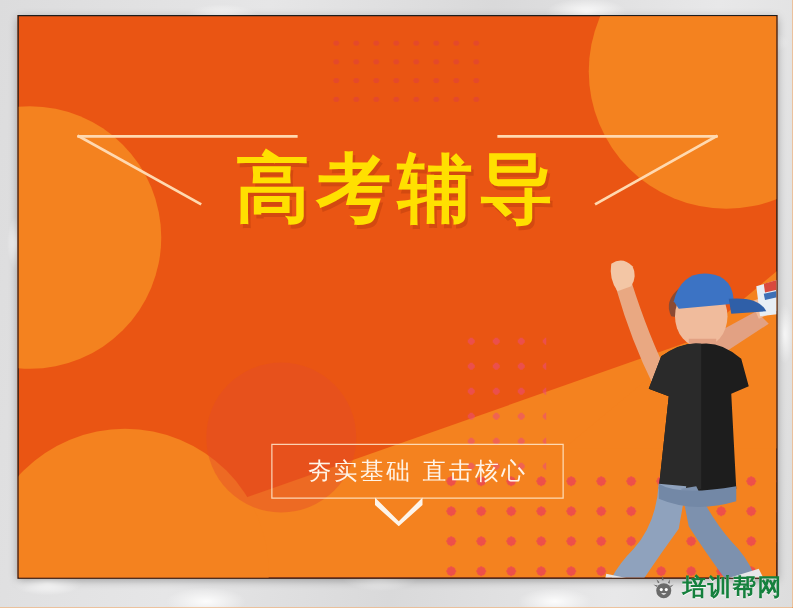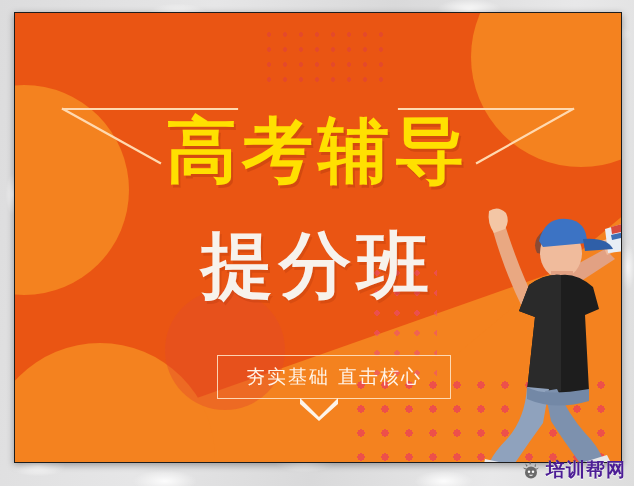--- a/index.html
+++ b/index.html
@@ -89,21 +89,21 @@
 
   
   .bracket{position:absolute;top:0;left:0;width:606px;height:449px;pointer-events:none;}
 
   
   .headline-wrap{
     position:absolute;left:0;top:0;width:606px;height:449px;
   }
   .title-main{
     position:absolute;left:0;top:96px;width:606px;text-align:center;
-    font-size:71px;line-height:84px;font-weight:bold;
+    font-size:60px;line-height:84px;font-weight:bold;
     color:#ffe000;
     letter-spacing:5px;
     font-family:"DejaVu Sans","Liberation Sans",sans-serif;
     text-shadow:2px 3px 0 rgba(160,45,10,.30);
   }
   .title-sub{
     position:absolute;left:0;top:216px;width:606px;text-align:center;
     font-size:72px;line-height:72px;font-weight:bold;
     color:#f7f2ec;
     letter-spacing:6px;
@@ -128,21 +128,21 @@
   .person{position:absolute;right:-4px;top:188px;width:160px;height:268px;}
 
   
   .watermark{
     position:absolute;right:2px;bottom:0px;
     display:flex;align-items:center;gap:5px;
     padding:3px 6px 3px 4px;
   }
   .wm-icon{width:20px;height:20px;flex:0 0 auto;}
   .wm-text{
-    font-size:19px;font-weight:bold;color:#4c1d95;letter-spacing:1px;
+    font-size:19px;font-weight:bold;color:#15803d;letter-spacing:1px;
     font-family:"DejaVu Sans","Liberation Sans",sans-serif;
     text-shadow:0 1px 0 rgba(255,255,255,.85);
   }
 </style>
 </head>
 <body>
 
 <div id="stage">
 
   <div class="paper-bg"></div>
@@ -197,21 +197,20 @@
         <path d="M62 186 Q60 218 42 238 Q30 250 24 262 L46 268 Q62 244 78 222 L84 188 Z" fill="#8fa2bd"></path>
         <path d="M92 188 Q104 214 120 232 Q132 244 138 258 L118 266 Q100 242 86 220 L80 190 Z" fill="#7d91ae"></path>
         <path d="M62 186 Q78 196 124 188 L124 200 Q90 210 62 198 Z" fill="#7388a6"></path>
 
         <path d="M20 258 L48 264 L44 268 L18 268 Z" fill="#e8e8ea"></path>
         <path d="M116 262 L142 254 L146 262 L122 268 Z" fill="#e8e8ea"></path>
       </svg>
 
       <div class="headline-wrap">
         <div class="title-main">高考辅导</div>
-        <div class="title-sub">提分班</div>
 
         <div class="tagline-box">
           <span class="tagline-text">夯实基础  直击核心</span>
         </div>
 
         <svg class="chevron" viewBox="0 0 42 26">
           <path d="M2 3 L21 22 L40 3 L40 9 L21 26 L2 9 Z" fill="#fdf4ea"></path>
         </svg>
       </div>
 

